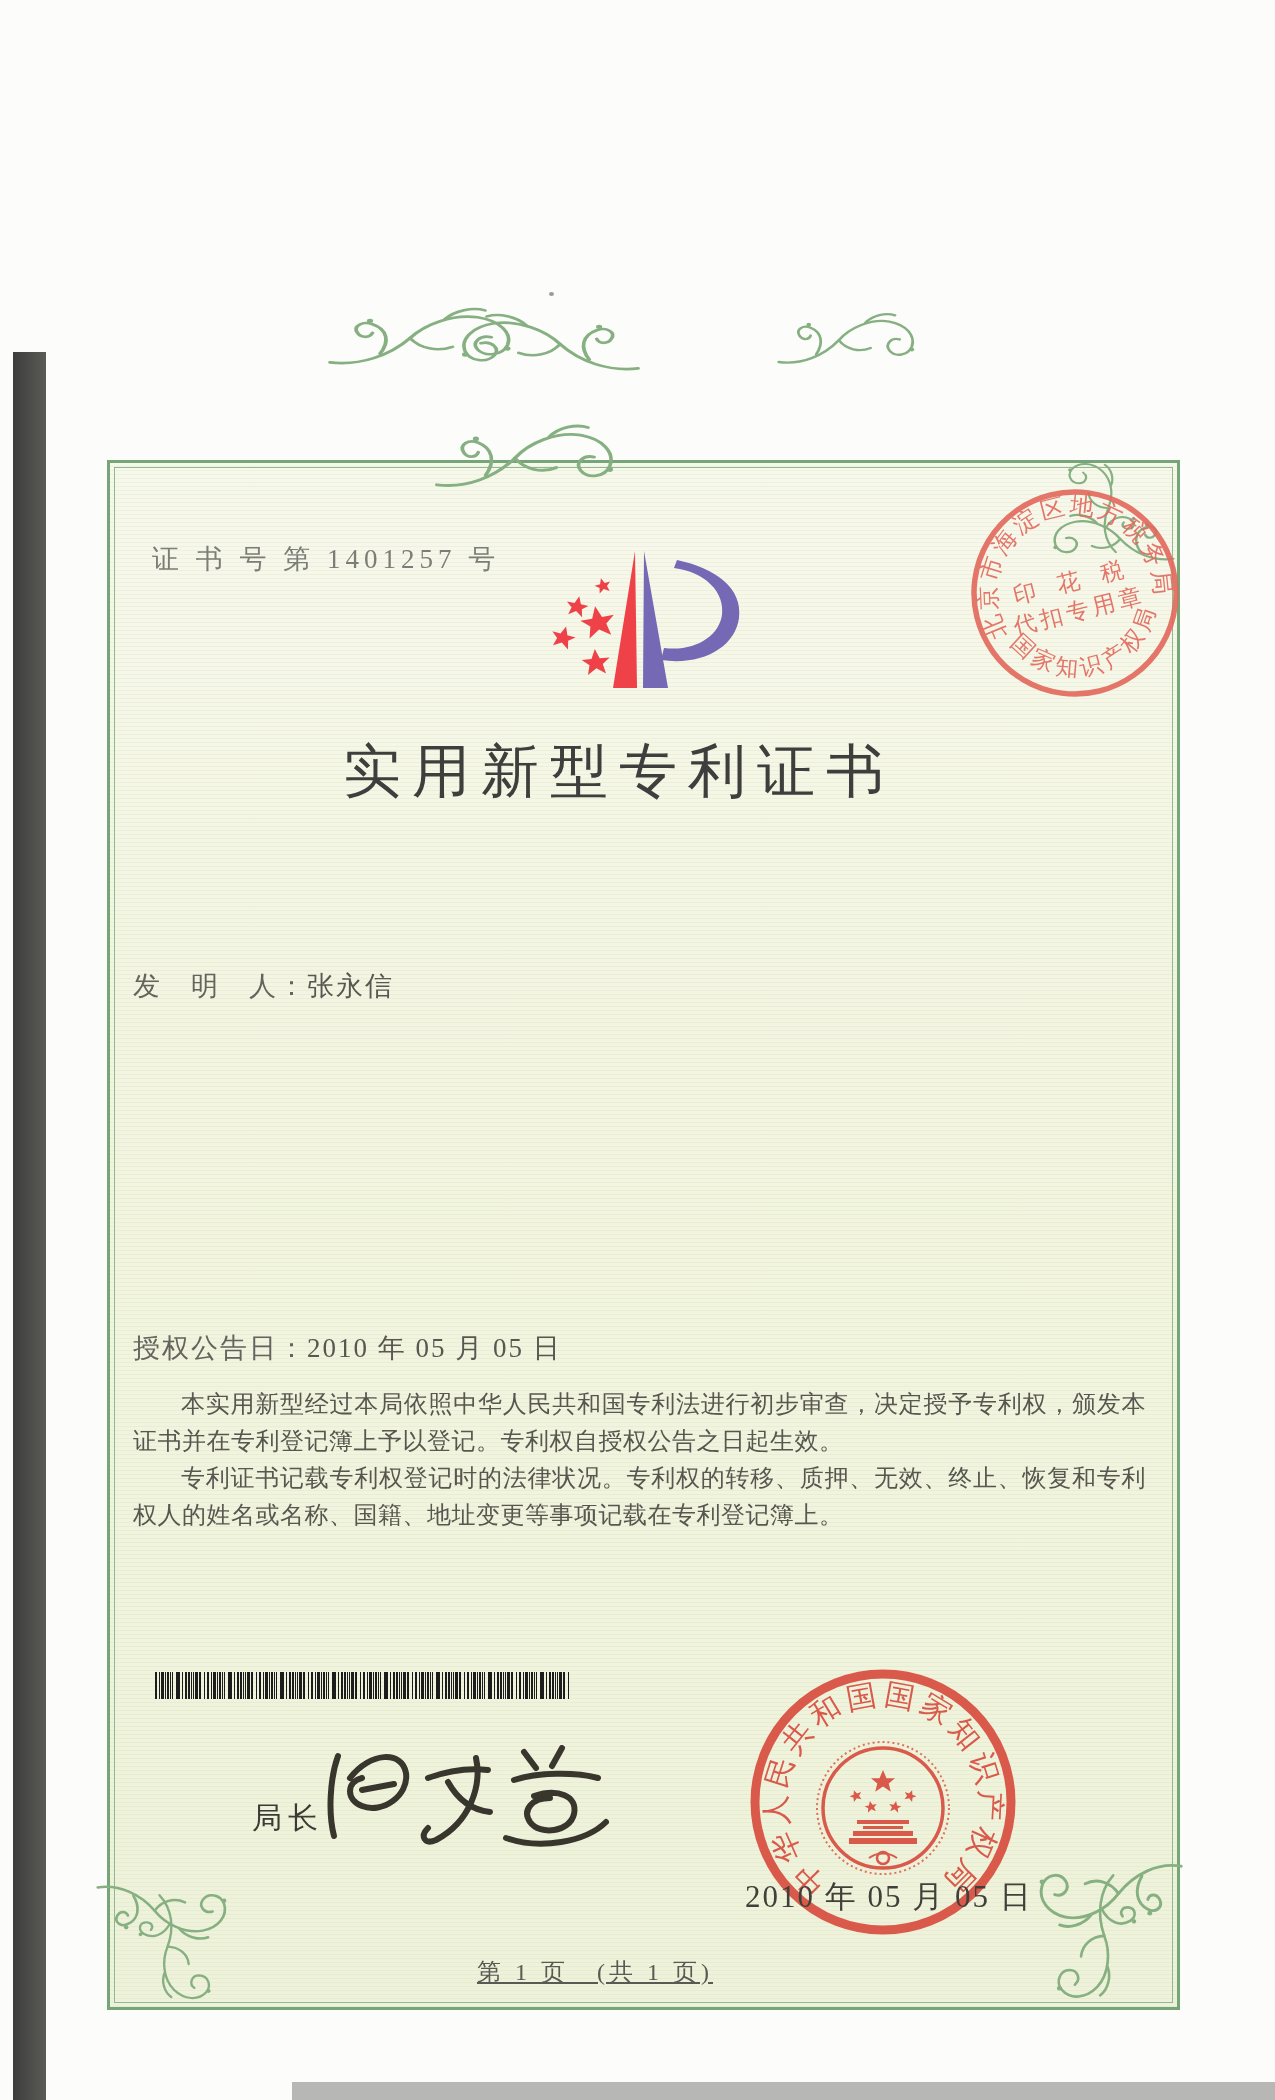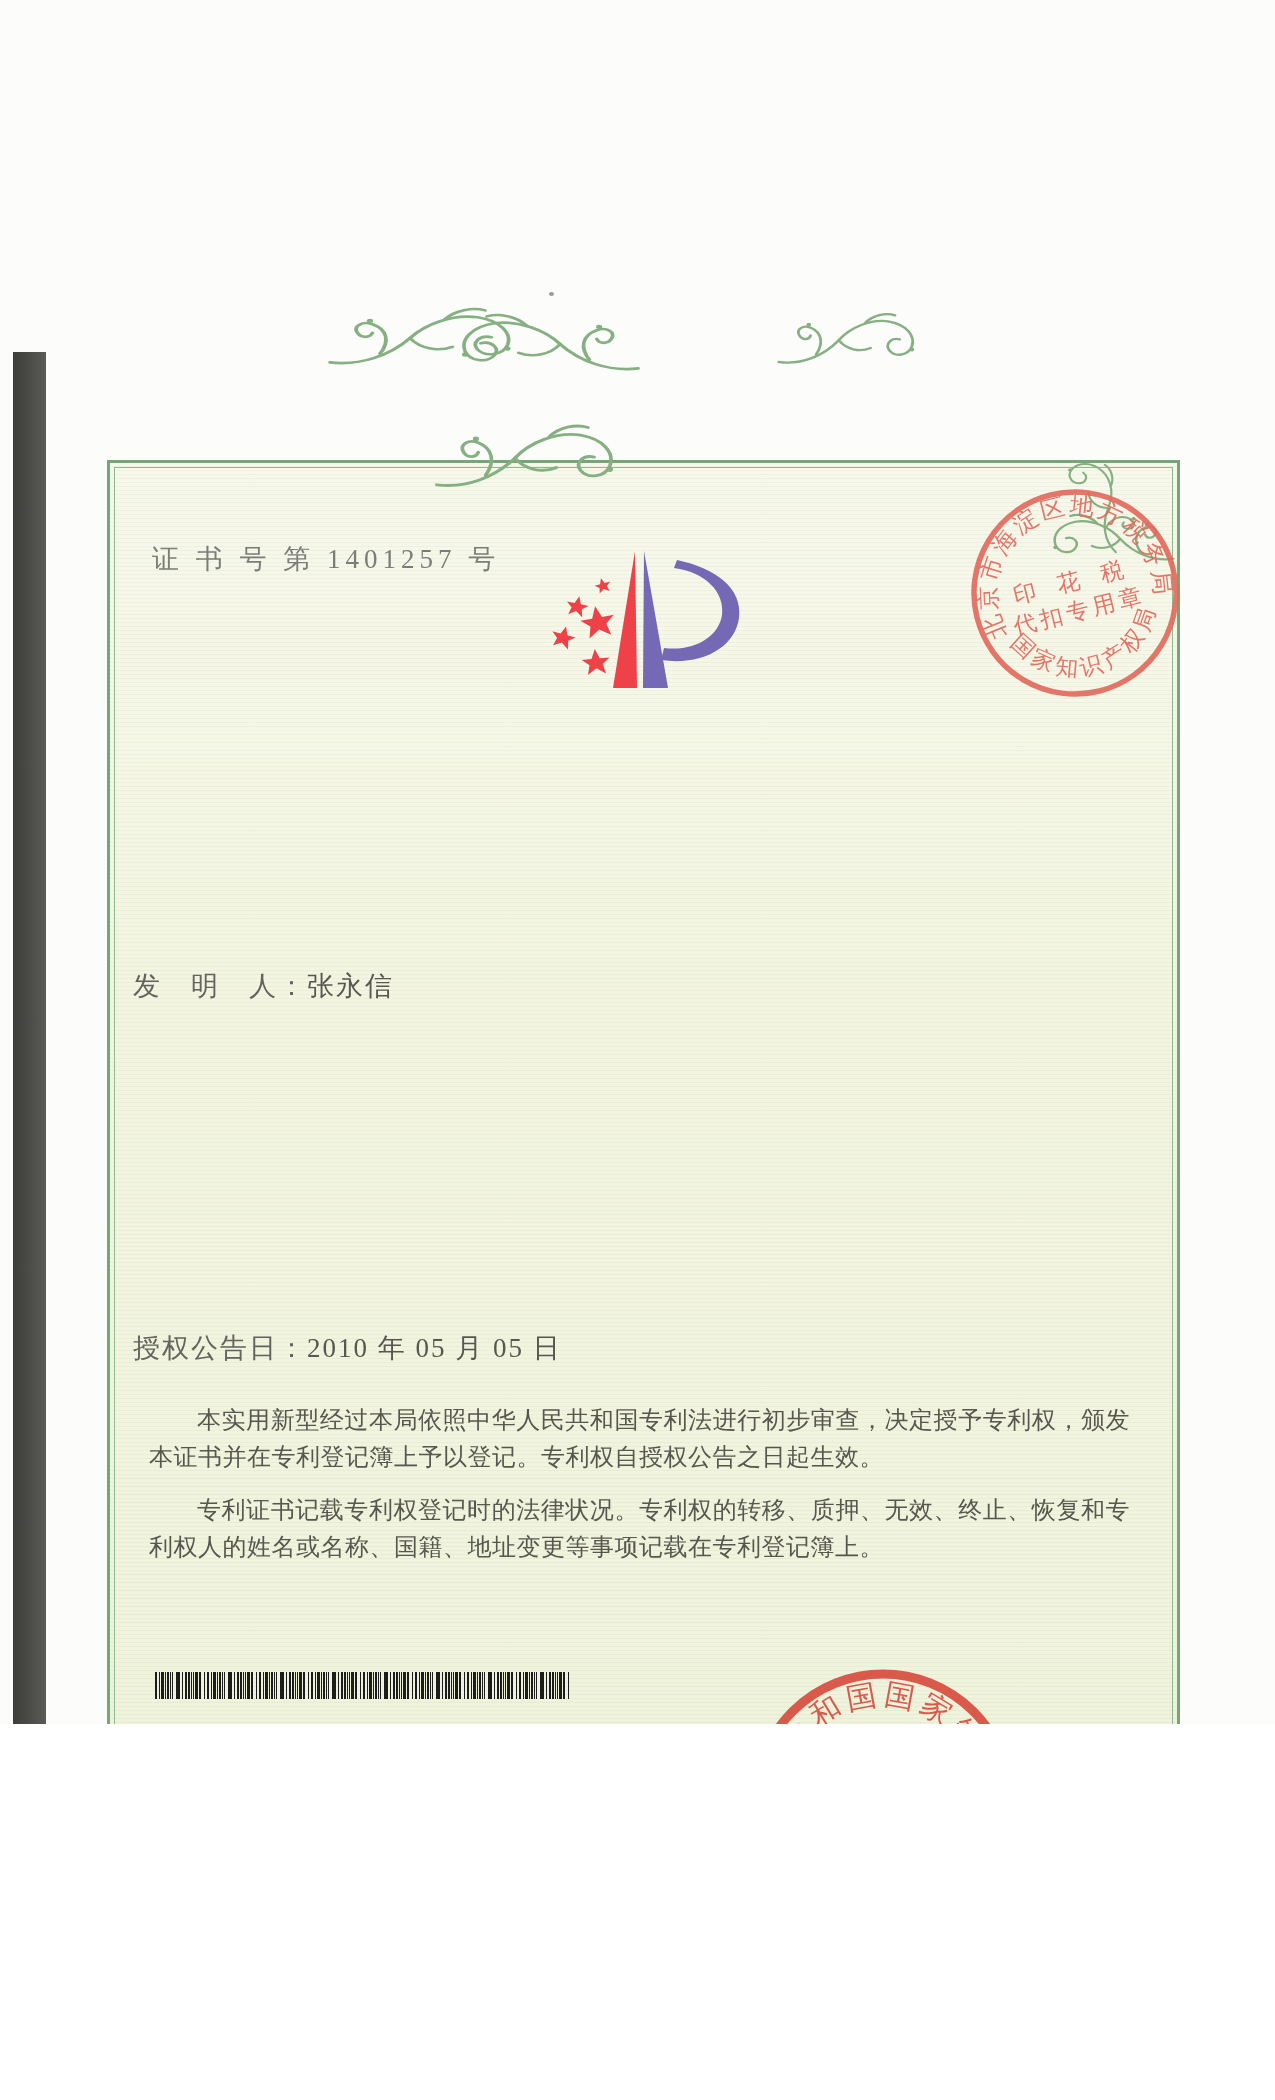--- a/index.html
+++ b/index.html
@@ -1,16 +1,16 @@
 <!DOCTYPE html>
 <html><head>
 <meta charset="utf-8">
 <style>
   html,body{margin:0;padding:0;background:#ffffff;}
-  #page{position:relative;width:1275px;height:1724px;background:#fcfcfa;overflow:hidden;
+  #page{position:relative;width:1275px;height:2100px;background:#fcfcfa;overflow:hidden;
         font-family:"Liberation Serif","DejaVu Serif",serif;}
   
   .dark-strip{position:absolute;left:13px;top:352px;width:33px;height:1748px;
               background:linear-gradient(to right,#3d3d3b,#5a5a57);}
   .bottom-band{position:absolute;left:292px;top:2082px;width:983px;height:18px;background:#b7b7b5;}
   .speck{position:absolute;left:549px;top:292px;width:5px;height:4px;background:#9a9a96;border-radius:50%;}
   
   .frame{position:absolute;left:107px;top:460px;width:1067px;height:1544px;
          border:3px solid #76a578;
          background:linear-gradient(to bottom,#f7f8ec 0%,#f3f5e2 35%,#eef2da 100%);}
@@ -19,21 +19,21 @@
      background:repeating-linear-gradient(0deg,rgba(190,205,150,.16) 0 1px,transparent 1px 4px);}
   .orn{position:absolute;overflow:visible;}
   
   .cert-no{position:absolute;left:152px;top:541px;font-size:27px;letter-spacing:5px;color:#7b7d77;}
   .title{position:absolute;left:343px;top:733px;font-size:58px;letter-spacing:11px;color:#3e3e3c;white-space:nowrap;}
   .frow{position:absolute;left:133px;font-size:27px;letter-spacing:2px;color:#5e5d58;white-space:nowrap;}
   .flabel{color:#64635d;}
   .fvalue{color:#585751;}
   .bodytext{position:absolute;left:133px;top:1386px;width:1013px;font-size:24px;line-height:37px;
             letter-spacing:.5px;color:#57564f;text-align:justify;word-break:break-all;}
-  .bodytext p{margin:16px;text-indent:2em;}
+  .bodytext p{margin:0;text-indent:2em;}
   .sig-label{position:absolute;left:252px;top:1798px;font-size:30px;letter-spacing:6px;color:#3b3a34;}
   .issue-date{position:absolute;left:745px;top:1876px;font-size:31px;letter-spacing:2px;color:#403f39;z-index:6;}
   .footer{position:absolute;left:375px;top:1956px;width:440px;text-align:center;font-size:24px;
           letter-spacing:4px;color:#5a5a54;text-decoration:underline;}
   svg{display:block;}
   .abs{position:absolute;}
 </style>
 </head>
 <body>
 
@@ -116,20 +116,21 @@
         <textPath href="#taxTop" startOffset="50%">北京市海淀区地方税务局</textPath>
       </text>
       <text font-size="23" letter-spacing="4" text-anchor="middle">
         <textPath href="#taxBot" startOffset="50%">国家知识产权局</textPath>
       </text>
       <text y="-4" font-size="23" letter-spacing="8" text-anchor="middle">印 花 税</text>
       <text y="26" font-size="23" letter-spacing="4" text-anchor="middle">代扣专用章</text>
     </g>
   </svg>
 
+  <div class="title">实用新型专利证书</div>
 
   <div class="frow" style="top:968px">
     <span class="flabel">发　明　人：</span><span class="fvalue">张永信</span>
   </div>
   <div class="frow" style="top:1330px">
     <span class="flabel">授权公告日：</span><span class="fvalue">2010 年 05 月 05 日</span>
   </div>
 
   <div class="bodytext">
     <p>本实用新型经过本局依照中华人民共和国专利法进行初步审查，决定授予专利权，颁发本证书并在专利登记簿上予以登记。专利权自授权公告之日起生效。</p>

